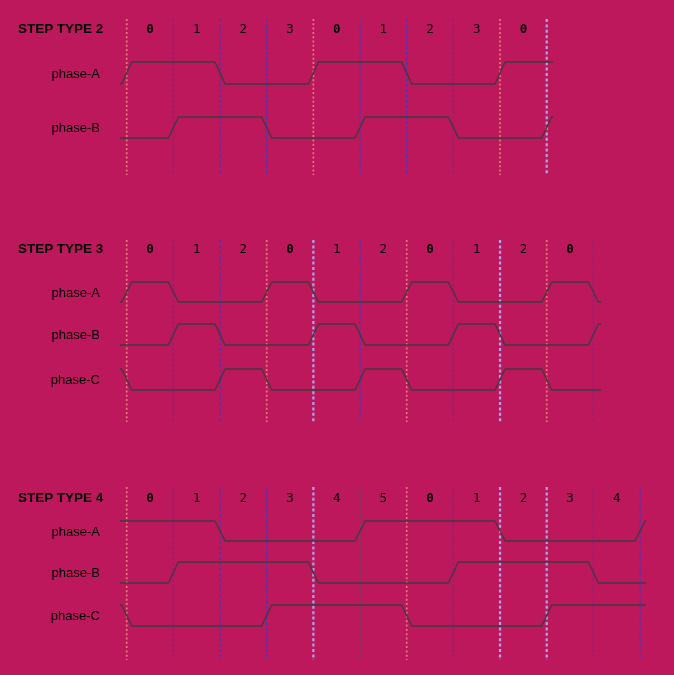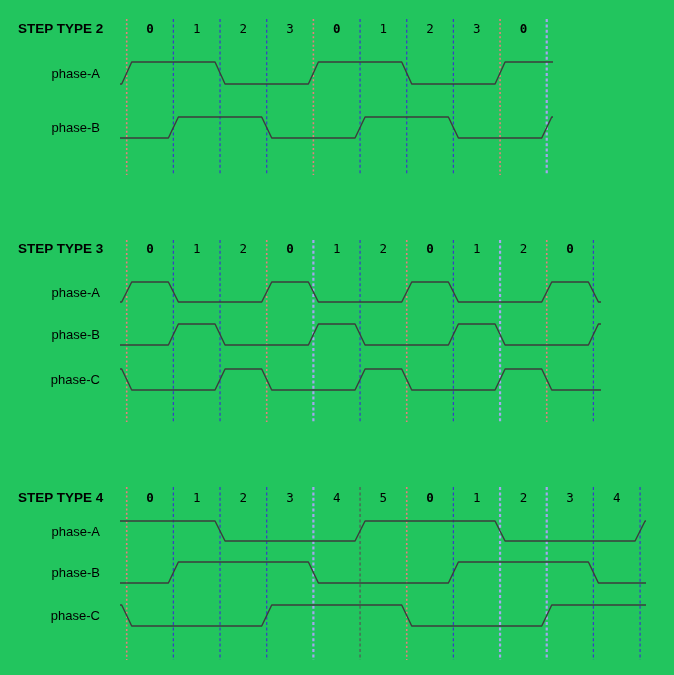--- a/index.html
+++ b/index.html
@@ -1,16 +1,16 @@
 <!DOCTYPE html>
 <html><head>
 <meta charset="utf-8">
 <style>
   html,body{margin:0;padding:0;background:#ffffff;}
-  .canvas{position:relative;width:674px;height:675px;background:#22c55e;overflow:hidden;
+  .canvas{position:relative;width:674px;height:675px;background:#be185d;overflow:hidden;
           font-family:"Liberation Sans",sans-serif;}
   svg text{fill:#000;}
   .section-title{font-family:"Liberation Sans",sans-serif;font-size:13.5px;font-weight:bold;}
   .phase-label{font-family:"Liberation Sans",sans-serif;font-size:13px;font-weight:normal;}
   .step-number{font-family:"DejaVu Sans Mono",monospace;font-size:12.5px;}
   .step-number.bold{font-weight:bold;}
 </style>
 </head>
 <body>
 

